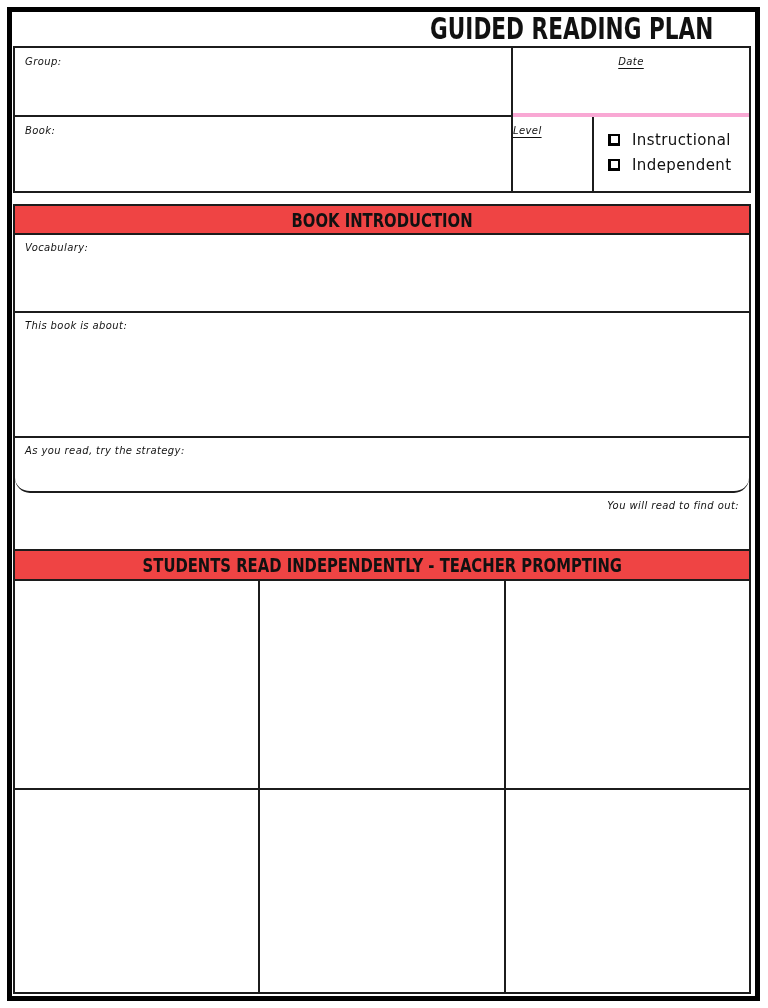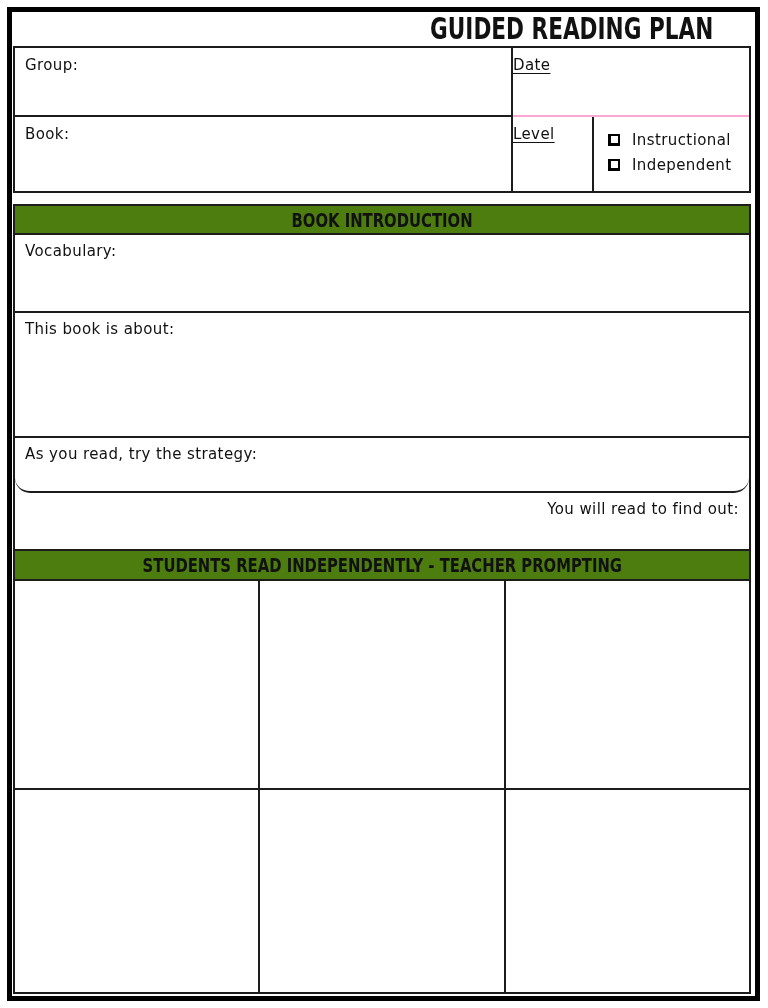--- a/index.html
+++ b/index.html
@@ -33,36 +33,37 @@
     transform: scaleX(0.72);
     transform-origin: 50% 50%;
     letter-spacing: 0px;
   }
   .condensed-sm {
     display: inline-block;
     transform: scaleX(0.78);
     transform-origin: 50% 50%;
   }
   .hand {
-    font-size: 15px;
+    font-size: 10px;
     letter-spacing: 0.4px;
+    font-style: italic;
   }
   
   .top-table {
     position: absolute;
     left: 13px; top: 46px;
     width: 738px; height: 147px;
     border: 2px solid #1c1c1c;
     display: grid;
     grid-template-columns: 498px 81px 1fr;
     grid-template-rows: 69px 1fr;
   }
   .cell { position: relative; }
   .cell-group { grid-column: 1; grid-row: 1; border-right: 2px solid #1c1c1c; border-bottom: 2px solid #1c1c1c; padding: 8px 10px; }
-  .cell-date  { grid-column: 2 / 4; grid-row: 1; border-bottom: 2px solid #f9a8d4; padding-top: 8px; }
+  .cell-date  { grid-column: 2 / 4; grid-row: 1; border-bottom: 4px solid #f9a8d4; text-align: center; padding-top: 8px; }
   .cell-book  { grid-column: 1; grid-row: 2; border-right: 2px solid #1c1c1c; padding: 8px 10px; }
   .cell-level { grid-column: 2; grid-row: 2; border-right: 2px solid #1c1c1c; text-align: left; padding-top: 8px; }
   .cell-checks { grid-column: 3; grid-row: 2; padding: 14px 0 0 14px; }
   .u { text-decoration: underline; text-underline-offset: 3px; }
   .check-row {
     display: flex; align-items: center;
     margin-bottom: 7px;
     cursor: pointer;
   }
   .checkbox {
@@ -78,21 +79,21 @@
   
   .main-table {
     position: absolute;
     left: 13px; top: 204px;
     width: 738px; height: 790px;
     border: 2px solid #1c1c1c;
     display: flex;
     flex-direction: column;
   }
   .bar {
-    background: #4d7c0f;
+    background: #ef4444;
     border-bottom: 2px solid #1c1c1c;
     text-align: center;
     font-size: 19px;
     font-weight: 600;
     white-space: nowrap;
     display: flex;
     align-items: center;
     justify-content: center;
   }
   .bar-1 { height: 29px; }

